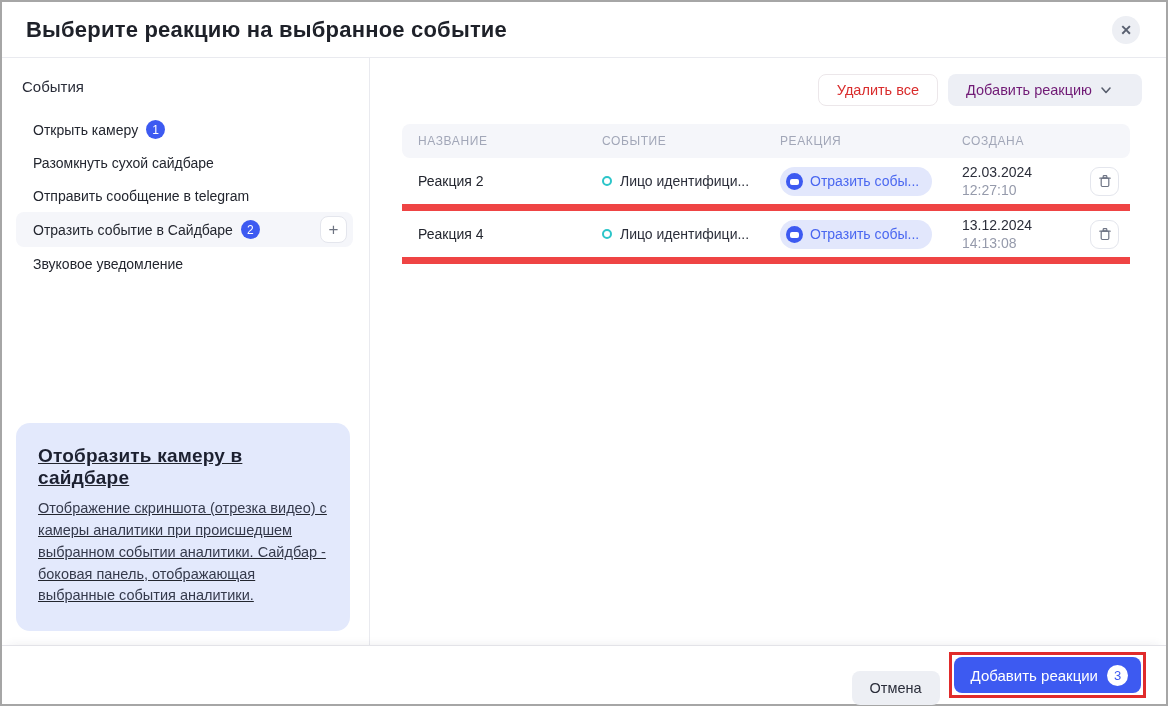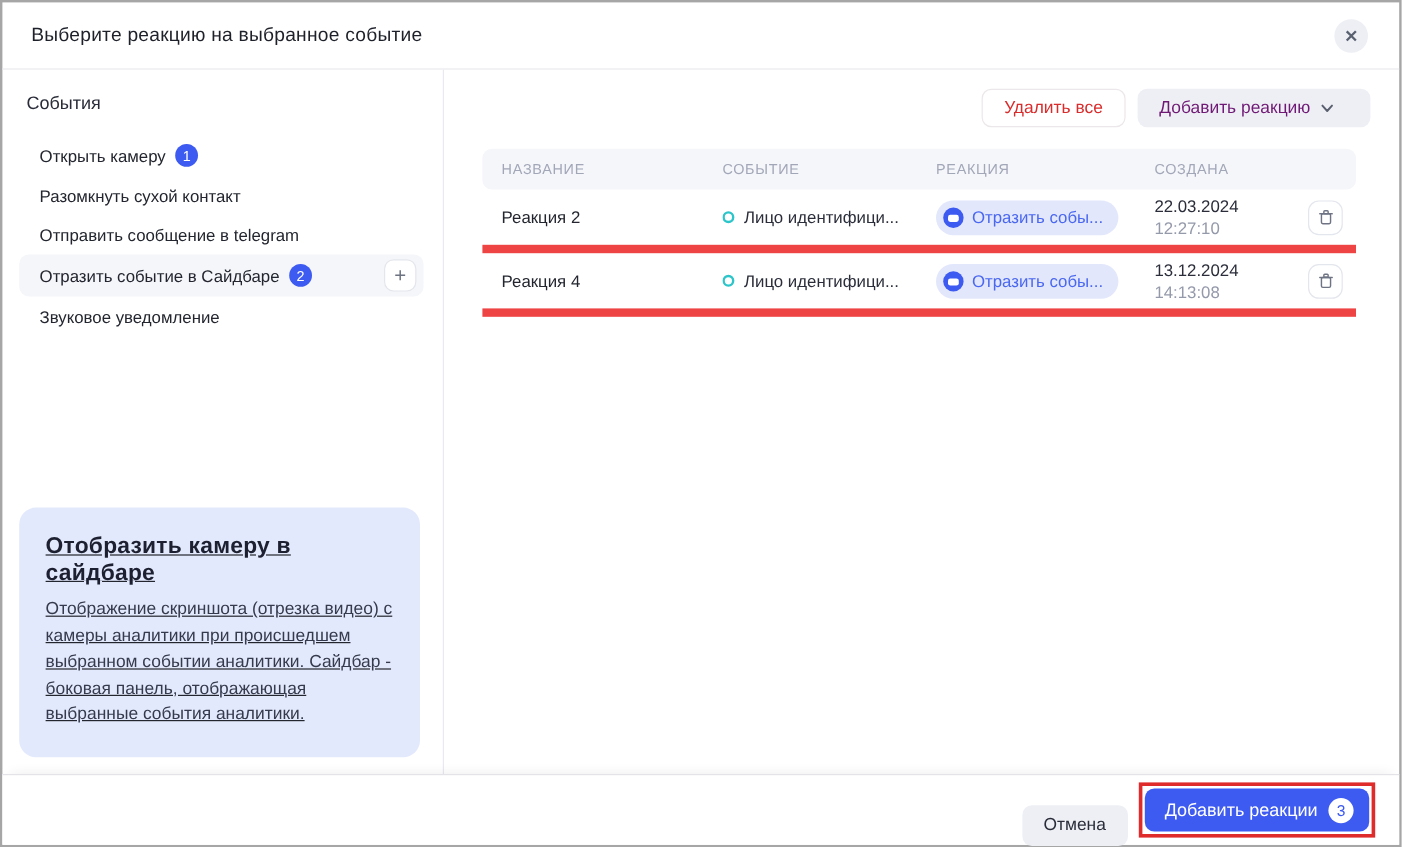--- a/index.html
+++ b/index.html
@@ -17,21 +17,21 @@
     border: 2px solid #a6a6a6;
     display: flex; flex-direction: column;
   }
   
   .modal-header {
     flex: none; height: 56px;
     display: flex; align-items: center; justify-content: space-between;
     padding: 0 26px 0 24px;
     border-bottom: 1px solid #e9eaef;
   }
-  .modal-title { font-size: 16px; font-weight: normal; color: #1e2129; letter-spacing: .2px; }
+  .modal-title { font-size: 22px; font-weight: bold; color: #1e2129; letter-spacing: .2px; }
   .close-btn {
     width: 28px; height: 28px; border-radius: 50%;
     background: #edeff4; border: none; cursor: pointer;
     display: flex; align-items: center; justify-content: center;
     font-size: 14px; color: #596070; font-weight: bold;
   }
   
   .modal-body { flex: 1; display: flex; min-height: 0; }
   .sidebar {
     flex: none; width: 368px;
@@ -158,21 +158,21 @@
   <div class="modal-body">
 
     <div class="sidebar">
       <div class="sidebar-heading">События</div>
 
       <div class="sidebar-item">
         <span>Открыть камеру</span>
         <span class="count-badge">1</span>
       </div>
       <div class="sidebar-item">
-        <span>Разомкнуть сухой контакт</span>
+        <span>Разомкнуть сухой сайдбаре</span>
       </div>
       <div class="sidebar-item">
         <span>Отправить сообщение в telegram</span>
       </div>
       <div class="sidebar-item selected">
         <span>Отразить событие в Сайдбаре</span>
         <span class="count-badge">2</span>
         <button class="plus-btn">
           <span>+</span>
         </button>

